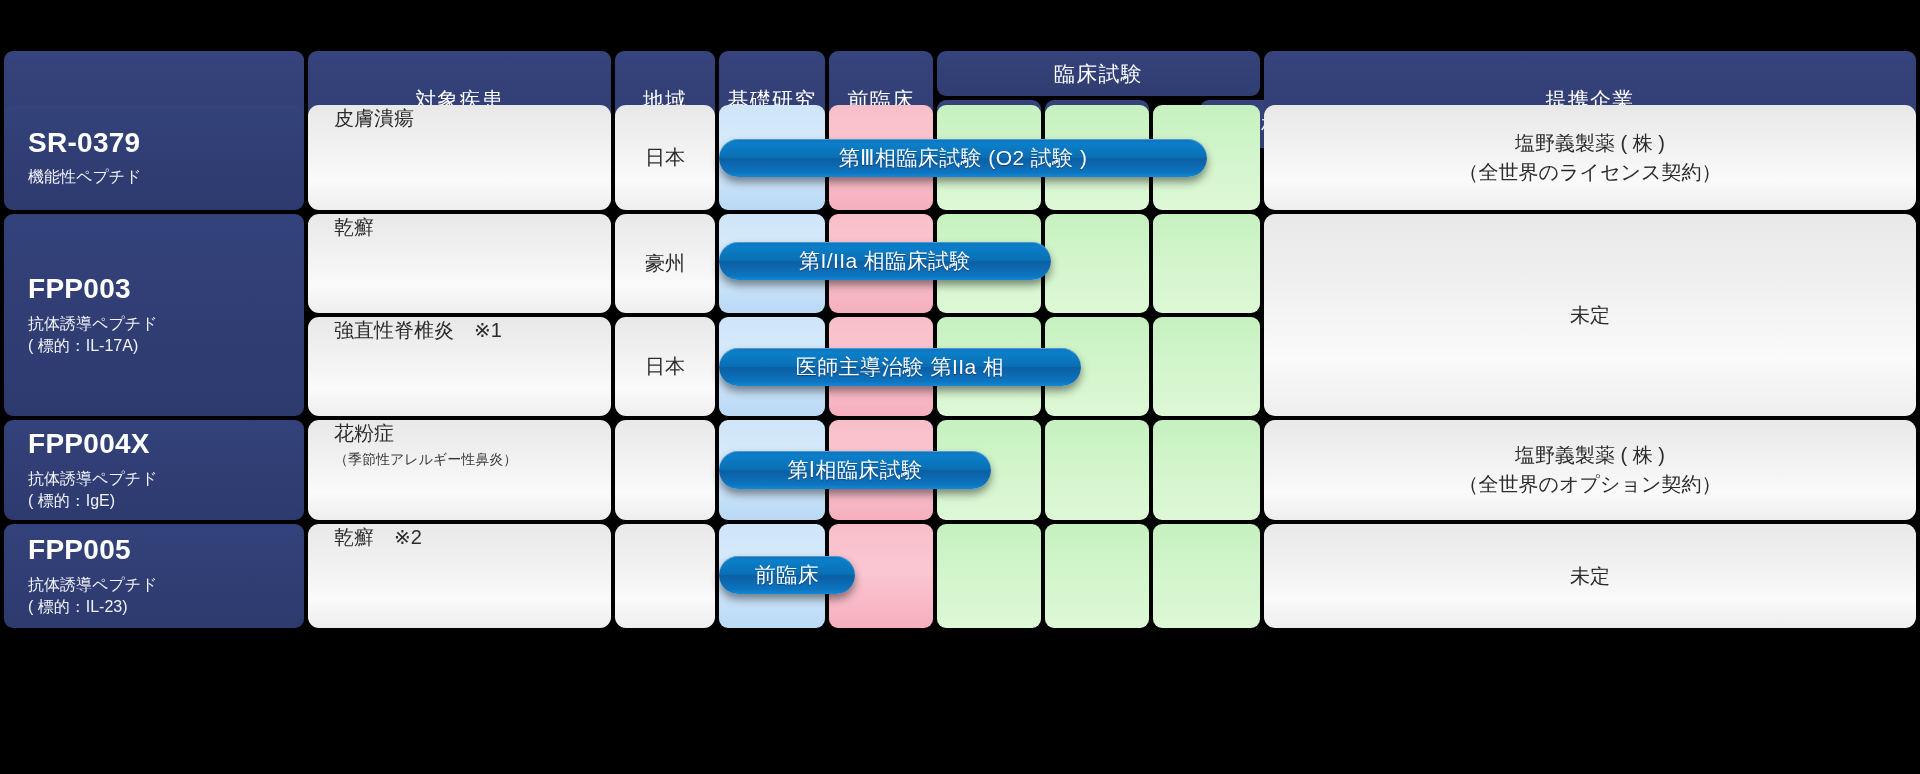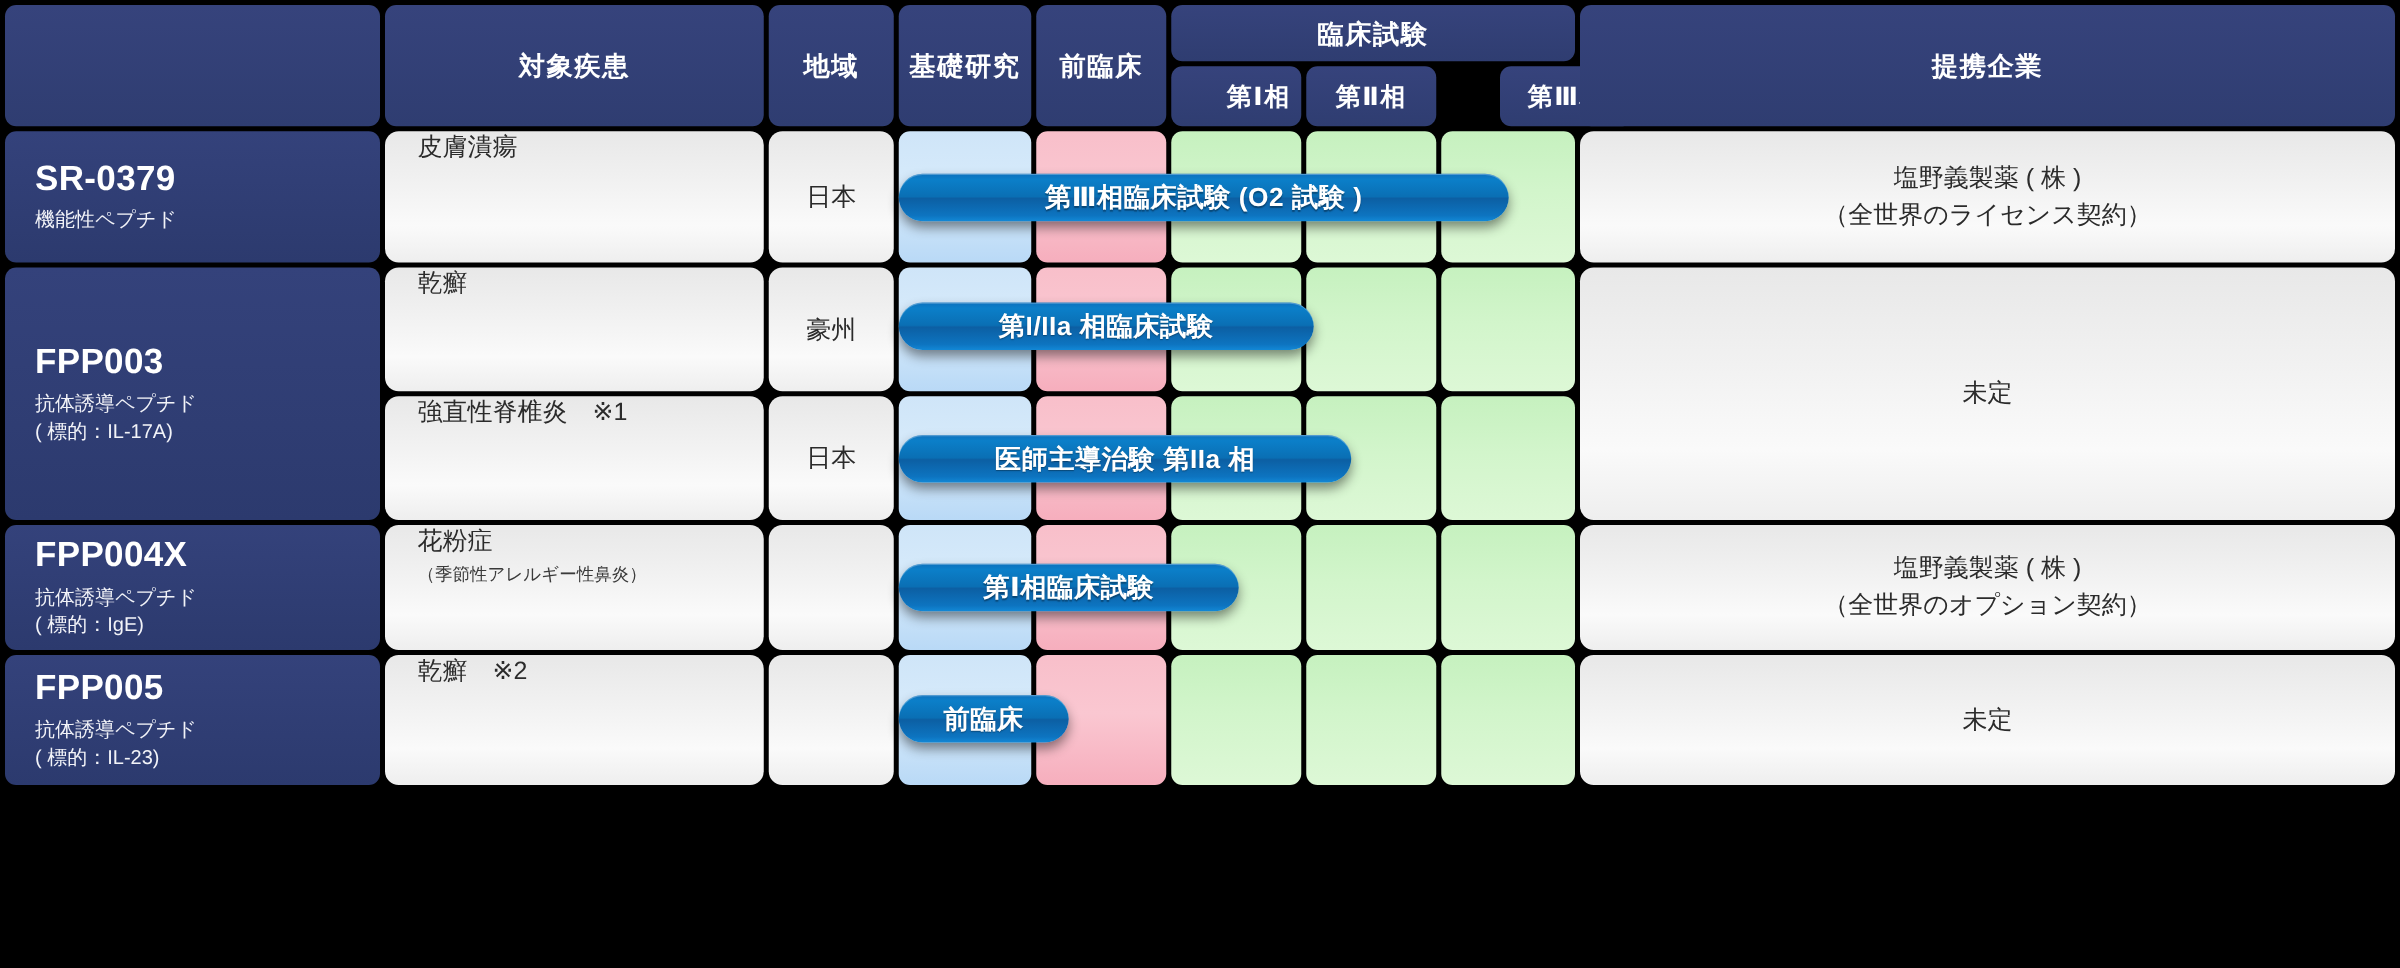--- a/index.html
+++ b/index.html
@@ -8,21 +8,21 @@
     font-family:"Liberation Sans","DejaVu Sans",sans-serif;
     -webkit-font-smoothing:antialiased;
   }
   #root{position:relative;width:1920px;height:774px;background:#000;}
 
   
   .cell{position:absolute;box-sizing:border-box;border-radius:9px;
         display:flex;align-items:center;justify-content:center;text-align:center;}
 
   .hdr{background:linear-gradient(180deg,#36437c 0%,#2f3d71 100%);
-       color:#fff;font-size:21px;letter-spacing:.06em;font-weight:700;}
+       color:#fff;font-size:21px;letter-spacing:.06em;font-weight:400;margin-top:47px;}
   .hdr.small{font-size:20px;}
 
   .rowlabel{background:linear-gradient(180deg,#34427b 0%,#2c3a6e 100%);
             color:#fff;flex-direction:column;align-items:flex-start;
             justify-content:center;padding:0 0 0 24px;text-align:left;}
   .rowlabel .code{font-size:28px;font-weight:bold;letter-spacing:.01em;line-height:1.15;}
   .rowlabel .sub{font-size:16px;font-weight:400;line-height:1.38;margin-top:7px;color:#f2f3f8;}
 
   .greycell{background:linear-gradient(180deg,#e8e8e8 0%,#f2f2f2 42%,#fafafa 72%,#eeeeee 100%);
             color:#2b2b2b;font-size:20px;border-radius:11px;}
@@ -31,21 +31,21 @@
   .greycell .dis-sub{font-size:14px;line-height:1.3;margin-top:4px;color:#3a3a3a;}
   .greycell .pl{font-size:20px;line-height:1.45;}
 
   .stage-basic{background:linear-gradient(180deg,#cfe5f8 0%,#d7ebfb 45%,#b9d9f6 100%);}
   .stage-pre{background:linear-gradient(180deg,#f8bfca 0%,#fac7d1 45%,#f6aebd 100%);}
   .stage-ph{background:linear-gradient(180deg,#c6f1bf 0%,#d2f5cb 45%,#ddf8d6 100%);}
 
   
   .pill{position:absolute;box-sizing:border-box;
         display:flex;align-items:center;justify-content:center;
-        color:#fff;font-weight:bold;font-size:21px;letter-spacing:.02em;
+        color:#fff;font-weight:normal;font-size:21px;letter-spacing:.02em;
         border-radius:999px;
         background:linear-gradient(180deg,#0e71bd 0%,#0b7fc9 12%,#0a6fb4 48%,#0c5fa3 52%,#0d74c0 88%,#1288d6 100%);
         box-shadow:0 5px 9px rgba(0,0,0,.45), inset 0 1px 0 rgba(255,255,255,.28);
         text-shadow:0 1px 1px rgba(0,0,0,.35);
         white-space:nowrap;z-index:5;}
 </style>
 </head>
 <body>
 
 <div id="root">

